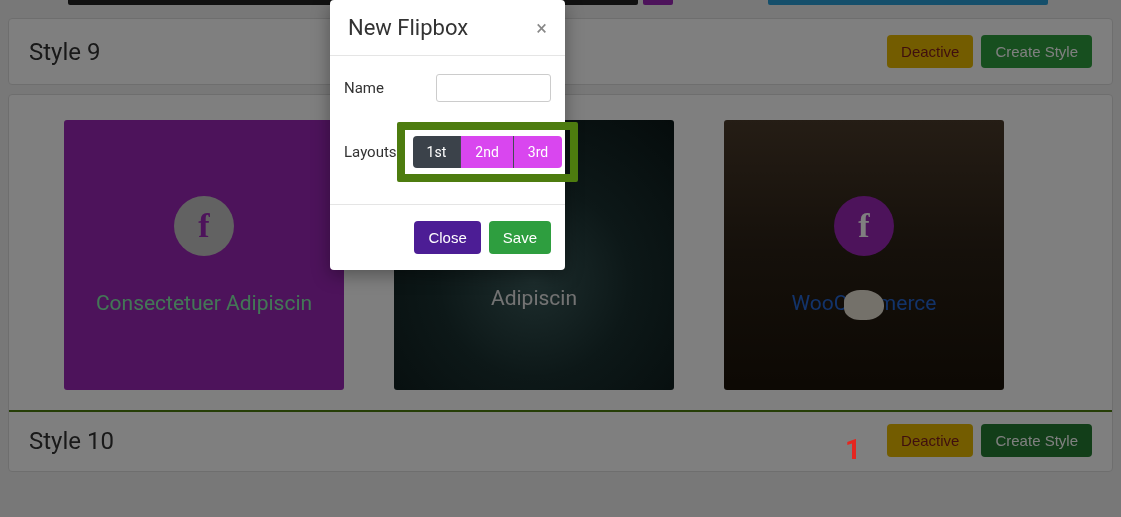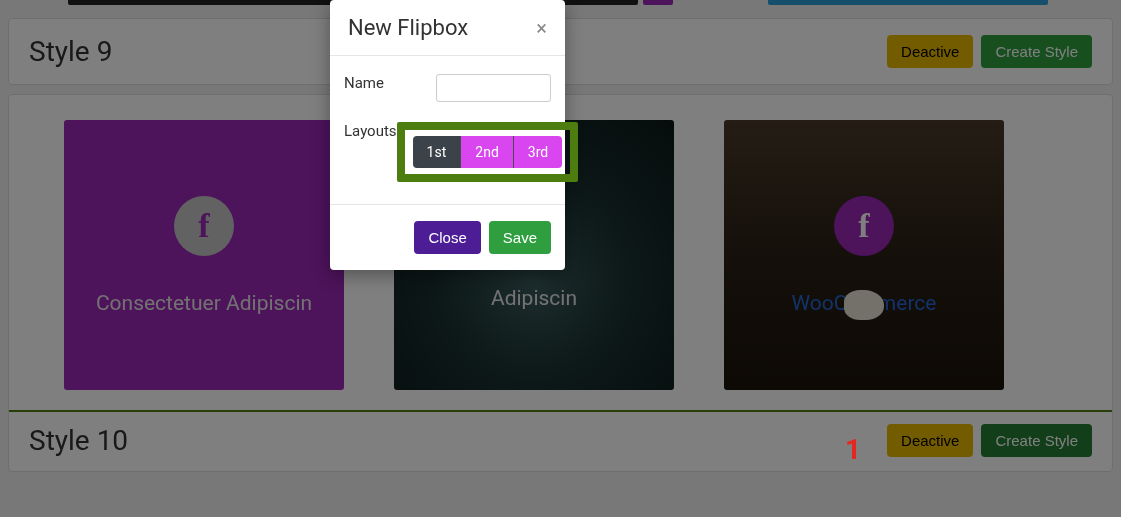--- a/index.html
+++ b/index.html
@@ -84,49 +84,49 @@
       font-family: Georgia, serif;
       font-weight: bold;
       font-size: 34px;
       color: #fff;
       line-height: 1;
     }
     .card.purple .fb-glyph { color: #9b26b6; }
 
     .card-title {
       font-size: 21px;
-      color: #e5e5e5;
+      color: #86efac;
       font-weight: 400;
     }
     .card-title.blue { color: #2566d4; }
     .card-title.light { color: #e6e6e6; }
 
     .panel-footer {
       display: flex;
       align-items: center;
       justify-content: space-between;
       padding: 12px 20px 14px;
       border-top: 2px solid #4d7c0f;
     }
     .footer-title {
-      font-size: 28px;
+      font-size: 24px;
       font-weight: 400;
       color: #333;
     }
     .footer-actions { display: flex; gap: 8px; }
 
     .btn {
       border: none;
       border-radius: 4px;
       padding: 8px 14px;
       font-size: 15px;
       cursor: pointer;
       color: #fff;
     }
-    .btn-yellow { background: #e6b800; color: #000000; text-align: right; }
+    .btn-yellow { background: #e6b800; color: #7f1d1d; text-align: right; }
     .btn-green { background: #2e9e3f; }
     .btn-green.dark { background: #247c33; }
     .btn-red { background: #4c1d95; }
 
     
     .top-frag {
       height: 14px;
       margin: 0 0 0;
       position: relative;
     }
@@ -152,21 +152,21 @@
     }
     .modal-header {
       padding: 15px 18px;
       display: flex;
       align-items: center;
       justify-content: space-between;
     }
     .modal-title { font-size: 22px; font-weight:400; }
     .close-x { font-size: 20px; color: #888; cursor: pointer; line-height:1; }
     .modal-body { border-top:1px solid #e5e5e5; padding: 18px 14px 22px; }
-    .form-row { display: flex; align-items: flex-start; margin-bottom: 20px; }
+    .form-row { display: flex; align-items: center; margin-bottom: 20px; }
     .form-row:last-child { margin-bottom: 0; margin-top: 8px; }
     .form-label { width: 120px; font-size: 15px; color:#333; }
     .form-input {
       width: 115px; height: 28px;
       border:1px solid #ccc; border-radius:3px;
       padding: 2px 6px; font-size:14px;
     }
     .seg-group {
       display: flex;
       border-radius: 4px;

